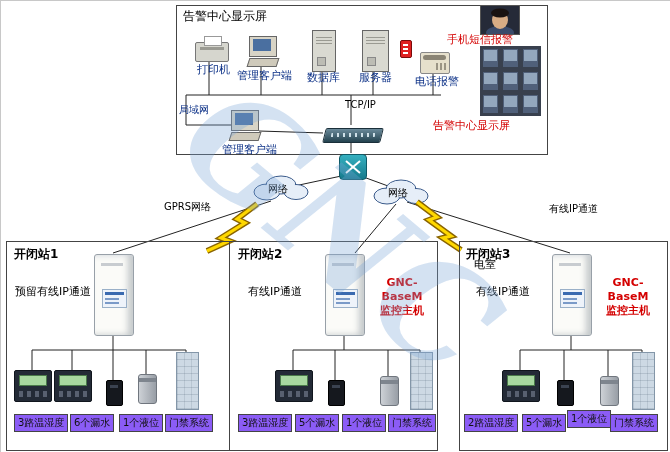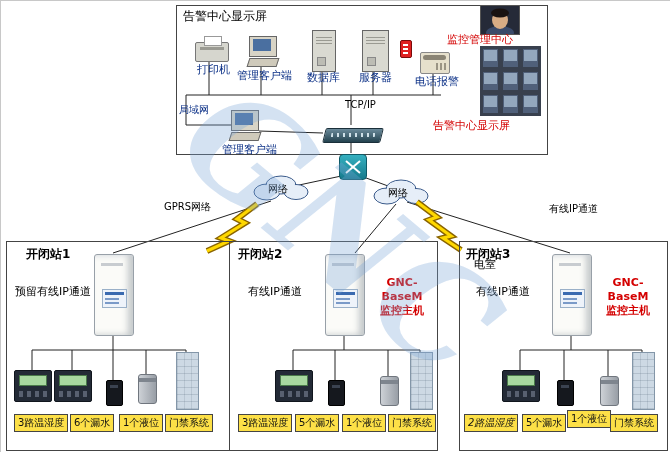--- a/index.html
+++ b/index.html
@@ -12,21 +12,21 @@
   .cloud-e{fill:#e6eef8;stroke:#3a5a8a;stroke-width:1;}
   .cloud-f{fill:#e6eef8;stroke:none;}
 
   .lbl{position:absolute;font-size:11px;line-height:1.1;color:#0a2f86;white-space:nowrap;}
   .lbl.black{color:#000;}
   .lbl.red{color:#d40000;}
   .lbl.small{font-size:10px;}
   .center-box{position:absolute;left:175px;top:4px;width:370px;height:148px;border:1px solid #444;}
   .station{position:absolute;height:208px;border:1px solid #444;}
   .station-title{position:absolute;font-size:12px;font-weight:bold;color:#000;white-space:nowrap;}
-  .slabel{position:absolute;font-size:10px;padding:1px 3px;border:1px solid #444;background:#fde047;color:#111;white-space:nowrap;}
+  .slabel{position:absolute;font-size:10px;padding:1px 3px;border:1px solid #444;background:#8b5cf6;color:#111;white-space:nowrap;}
   .hostlabel{position:absolute;font-size:11px;font-weight:bold;color:#d40000;text-align:center;line-height:1.25;width:64px;}
 
   
   .printer{position:absolute;width:32px;height:18px;background:#d6d6ce;border:1px solid #777;border-radius:2px;}
   .printer::before{content:"";position:absolute;left:8px;top:-7px;width:16px;height:8px;background:#fff;border:1px solid #999;}
   .printer::after{content:"";position:absolute;left:4px;top:4px;right:4px;height:3px;background:#9a9a92;}
 
   .pc{position:absolute;width:30px;height:32px;}
   .pc .mon{position:absolute;left:1px;top:0;width:26px;height:19px;background:#d8d4c6;border:1px solid #666;}
   .pc .scr{position:absolute;left:5px;top:3px;width:18px;height:12px;background:#4a6fa0;}
@@ -162,21 +162,21 @@
     <div class="lbl" style="left:238px;top:70px;">电话报警</div>
 
     <div class="photo" style="left:303px;top:-1px;">
       <svg width="38" height="28" viewBox="0 0 38 28">
         <rect width="38" height="28" fill="#252a38"></rect>
         <ellipse cx="19" cy="27" rx="14" ry="7" fill="#3a4a6a"></ellipse>
         <ellipse cx="19" cy="14" rx="8" ry="9" fill="#d8ac84"></ellipse>
         <ellipse cx="19" cy="7" rx="9" ry="4.5" fill="#1a1210"></ellipse>
       </svg>
     </div>
-    <div class="lbl red" style="left:270px;top:28px;">监控管理中心</div>
+    <div class="lbl red" style="left:270px;top:28px;">手机短信报警</div>
 
     <div class="wall" style="left:303px;top:40px;">
       <span class="cell"></span>
         <span class="cell"></span>
         <span class="cell"></span>
       <span class="cell"></span>
         <span class="cell"></span>
         <span class="cell"></span>
       <span class="cell"></span>
         <span class="cell"></span>
@@ -212,21 +212,21 @@
   <div class="station" style="left:5px;top:240px;width:222px;">
     <svg class="overlay" width="222" height="208">
       <polyline class="wire" points="106,92 106,108"></polyline>
       <polyline class="wire" points="25,108 179,108"></polyline>
       <polyline class="wire" points="25,108 25,128"></polyline>
       <polyline class="wire" points="65,108 65,128"></polyline>
       <polyline class="wire" points="106,108 106,138"></polyline>
       <polyline class="wire" points="139,108 139,132"></polyline>
       <polyline class="wire" points="179,108 179,112"></polyline>
     </svg>
-    <div class="station-title" style="left:19px;top:4px;">开闭站1</div>
+    <div class="station-title" style="left:7px;top:4px;">开闭站1</div>
     <div class="lbl black" style="left:8px;top:44px;">预留有线IP通道</div>
     <div class="host" style="left:87px;top:12px;">
         <span class="tag"></span>
       </div>
     <div class="meter" style="left:7px;top:128px;">
         <span class="lcd"></span>
         <span class="btns"></span>
       </div>
     <div class="meter" style="left:47px;top:128px;">
         <span class="lcd"></span>
@@ -291,20 +291,20 @@
       <div>GNC-BaseM</div>
       <div>监控主机</div>
     </div>
     <div class="meter" style="left:42px;top:128px;">
         <span class="lcd"></span>
         <span class="btns"></span>
       </div>
     <div class="leak" style="left:97px;top:138px;"></div>
     <div class="liquid" style="left:140px;top:134px;"></div>
     <div class="ac-tower" style="left:172px;top:110px;"></div>
-    <div class="slabel" style="left:4px;top:172px;font-style:italic;">2路温湿度</div>
+    <div class="slabel" style="left:4px;top:172px;">2路温湿度</div>
     <div class="slabel" style="left:62px;top:172px;">5个漏水</div>
     <div class="slabel" style="left:107px;top:168px;">1个液位</div>
     <div class="slabel" style="left:150px;top:172px;">门禁系统</div>
   </div>
 
   <div class="watermark">GNC</div>
 </div>
 
 </body></html>

